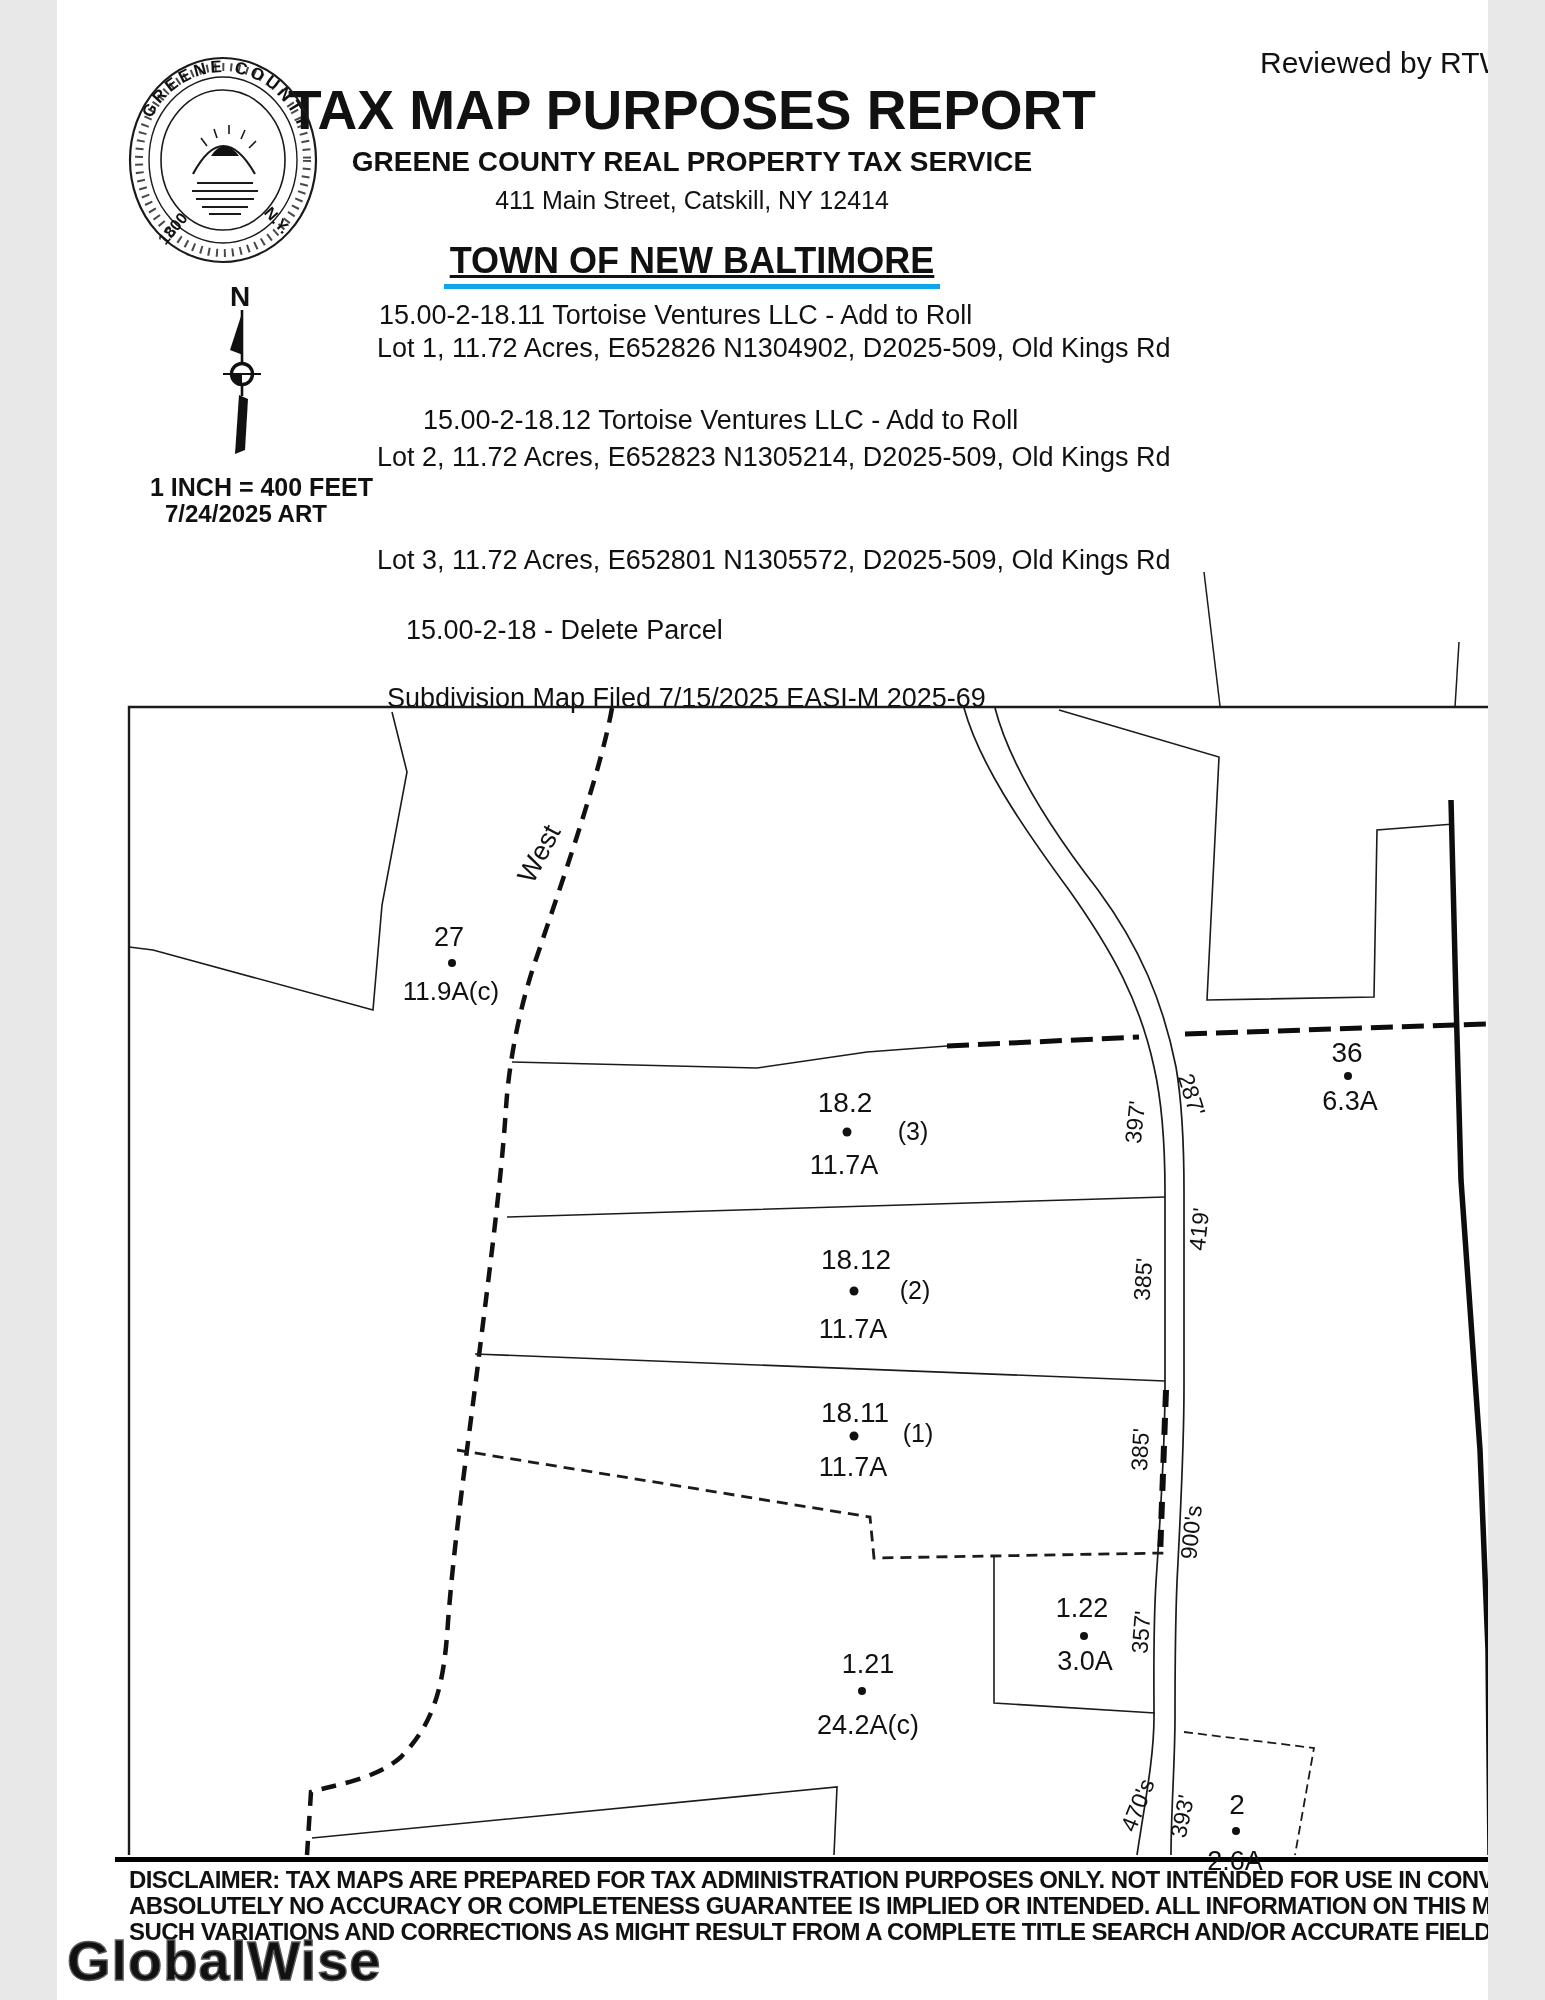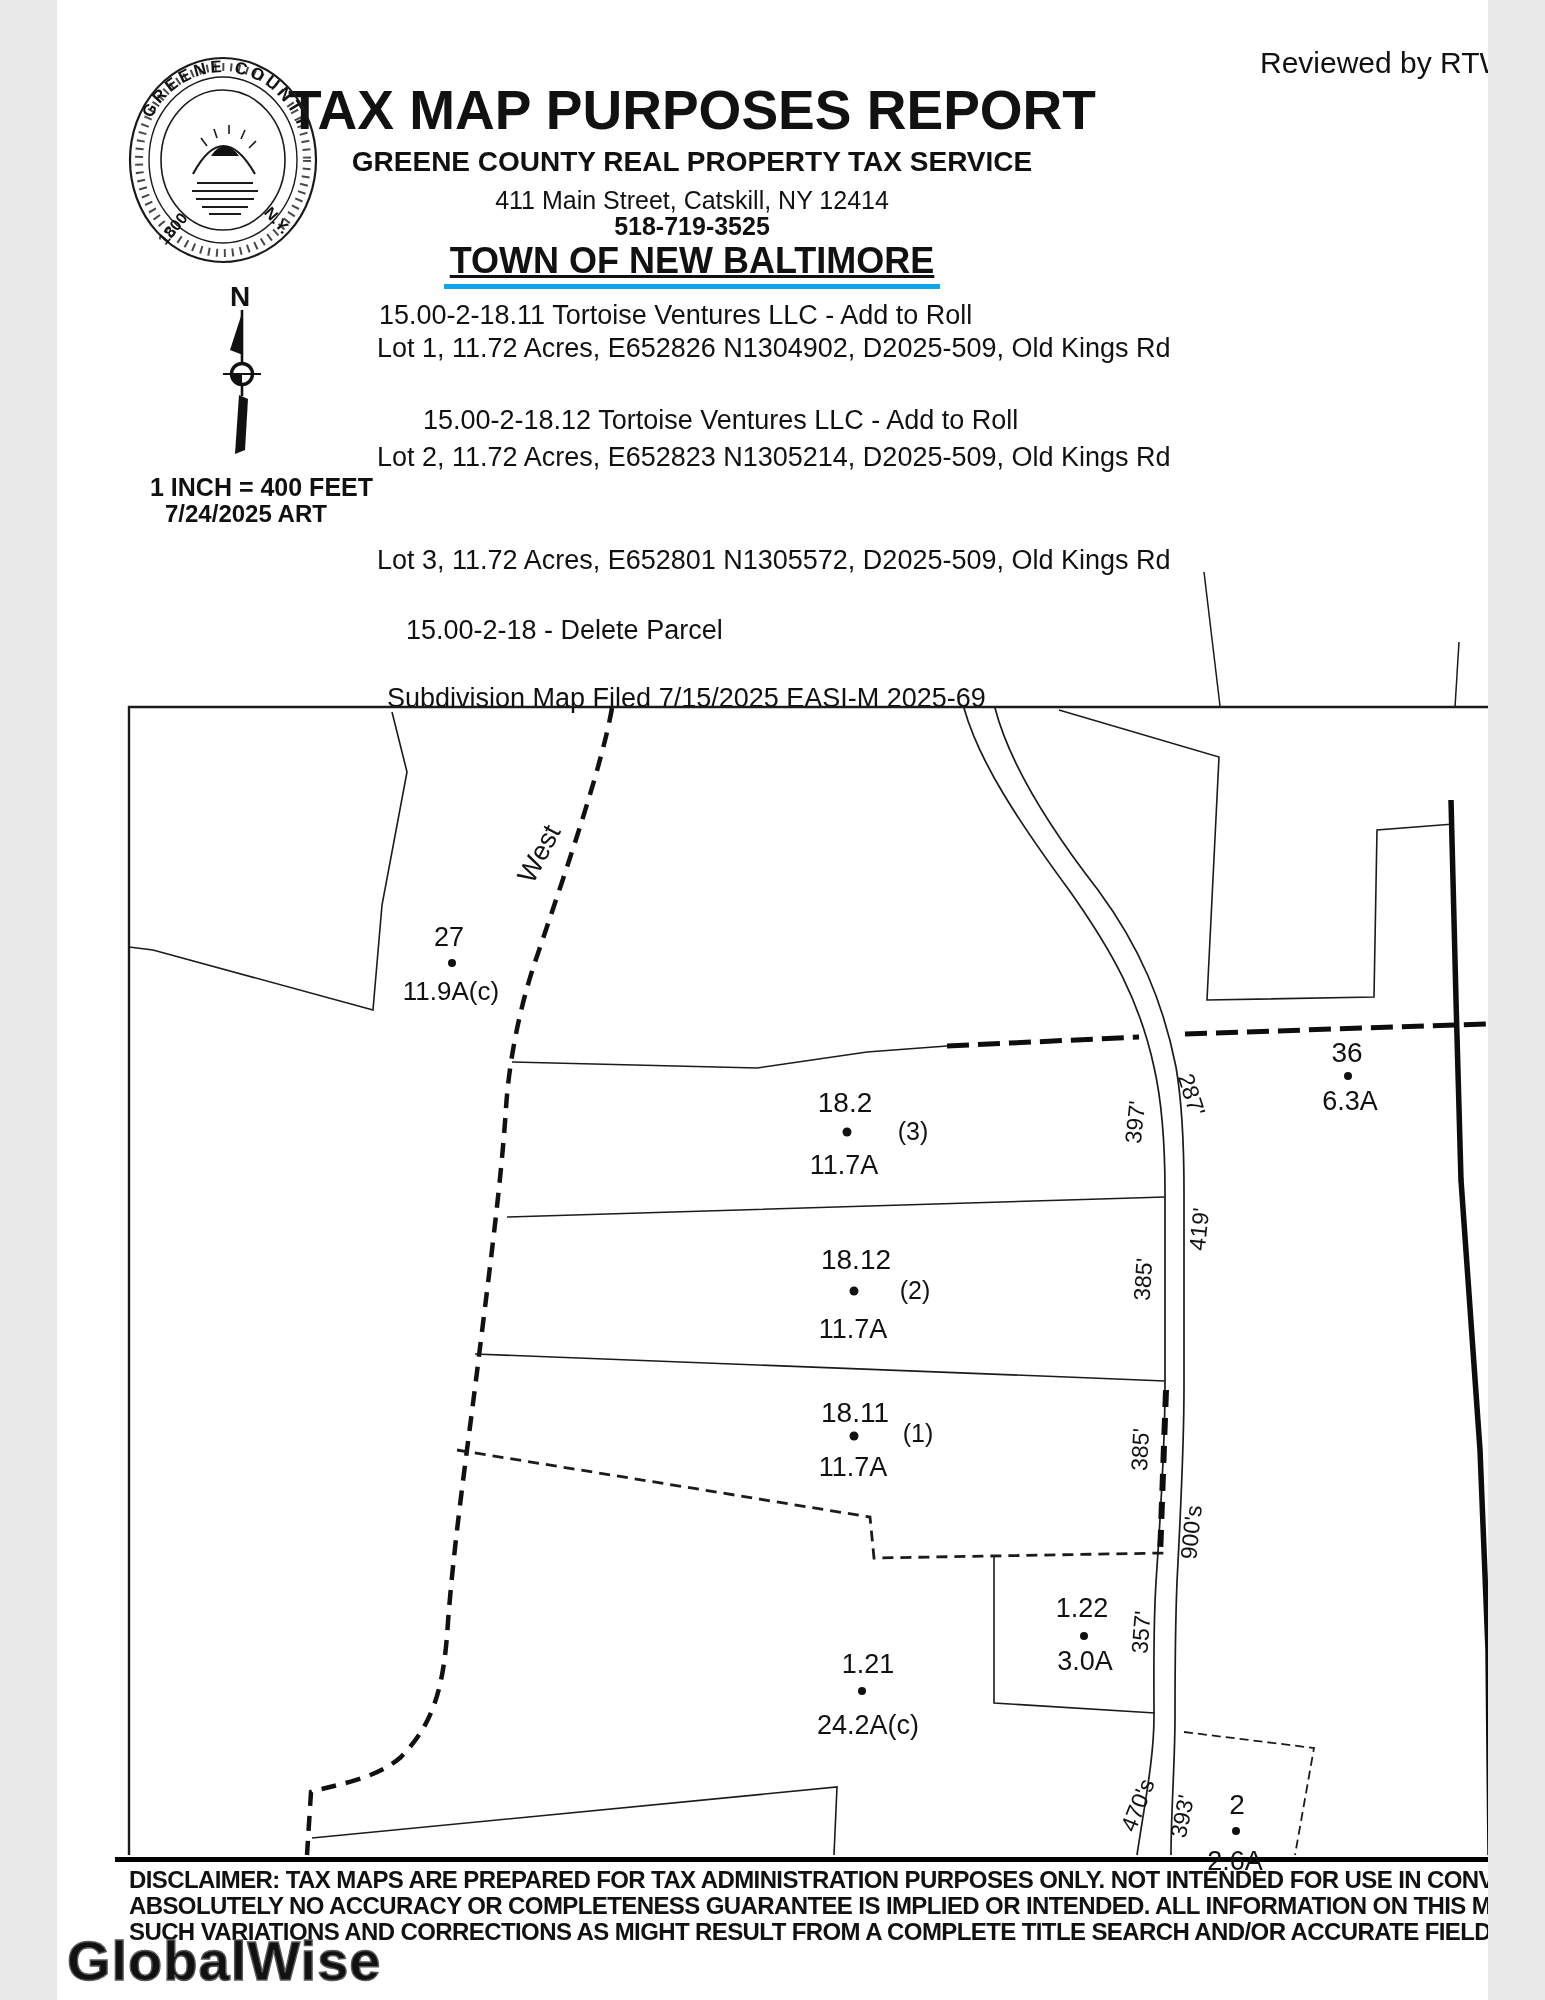--- a/index.html
+++ b/index.html
@@ -31,21 +31,20 @@
 </head>
 <body>
 
 <div class="page">
 
   <div class="abs reviewed" style="left:1203px;top:46px;">Reviewed by RTW</div>
 
   <div class="centerband title" style="top:78px;">TAX MAP PURPOSES REPORT</div>
   <div class="centerband subtitle" style="top:146px;">GREENE COUNTY REAL PROPERTY TAX SERVICE</div>
   <div class="centerband addr" style="top:186px;">411 Main Street, Catskill, NY 12414</div>
-  <div class="centerband phone" style="top:212px;">518-719-3525</div>
   <div class="centerband town" style="top:240px;"><span>TOWN OF NEW BALTIMORE</span></div>
 
   <div class="abs scaleline" style="left:93px;top:473px;">1 INCH = 400 FEET</div>
   <div class="abs dateline" style="left:108px;top:500px;">7/24/2025 ART</div>
 
   <div class="abs revline" style="left:322px;top:300px;">15.00-2-18.11 Tortoise Ventures LLC - Add to Roll</div>
   <div class="abs revline" style="left:320px;top:333px;">Lot 1, 11.72 Acres, E652826 N1304902, D2025-509, Old Kings Rd</div>
 
   <div class="abs revline" style="left:322px;top:405px;margin-left:44px;">15.00-2-18.12 Tortoise Ventures LLC - Add to Roll</div>
   <div class="abs revline" style="left:320px;top:442px;">Lot 2, 11.72 Acres, E652823 N1305214, D2025-509, Old Kings Rd</div>

